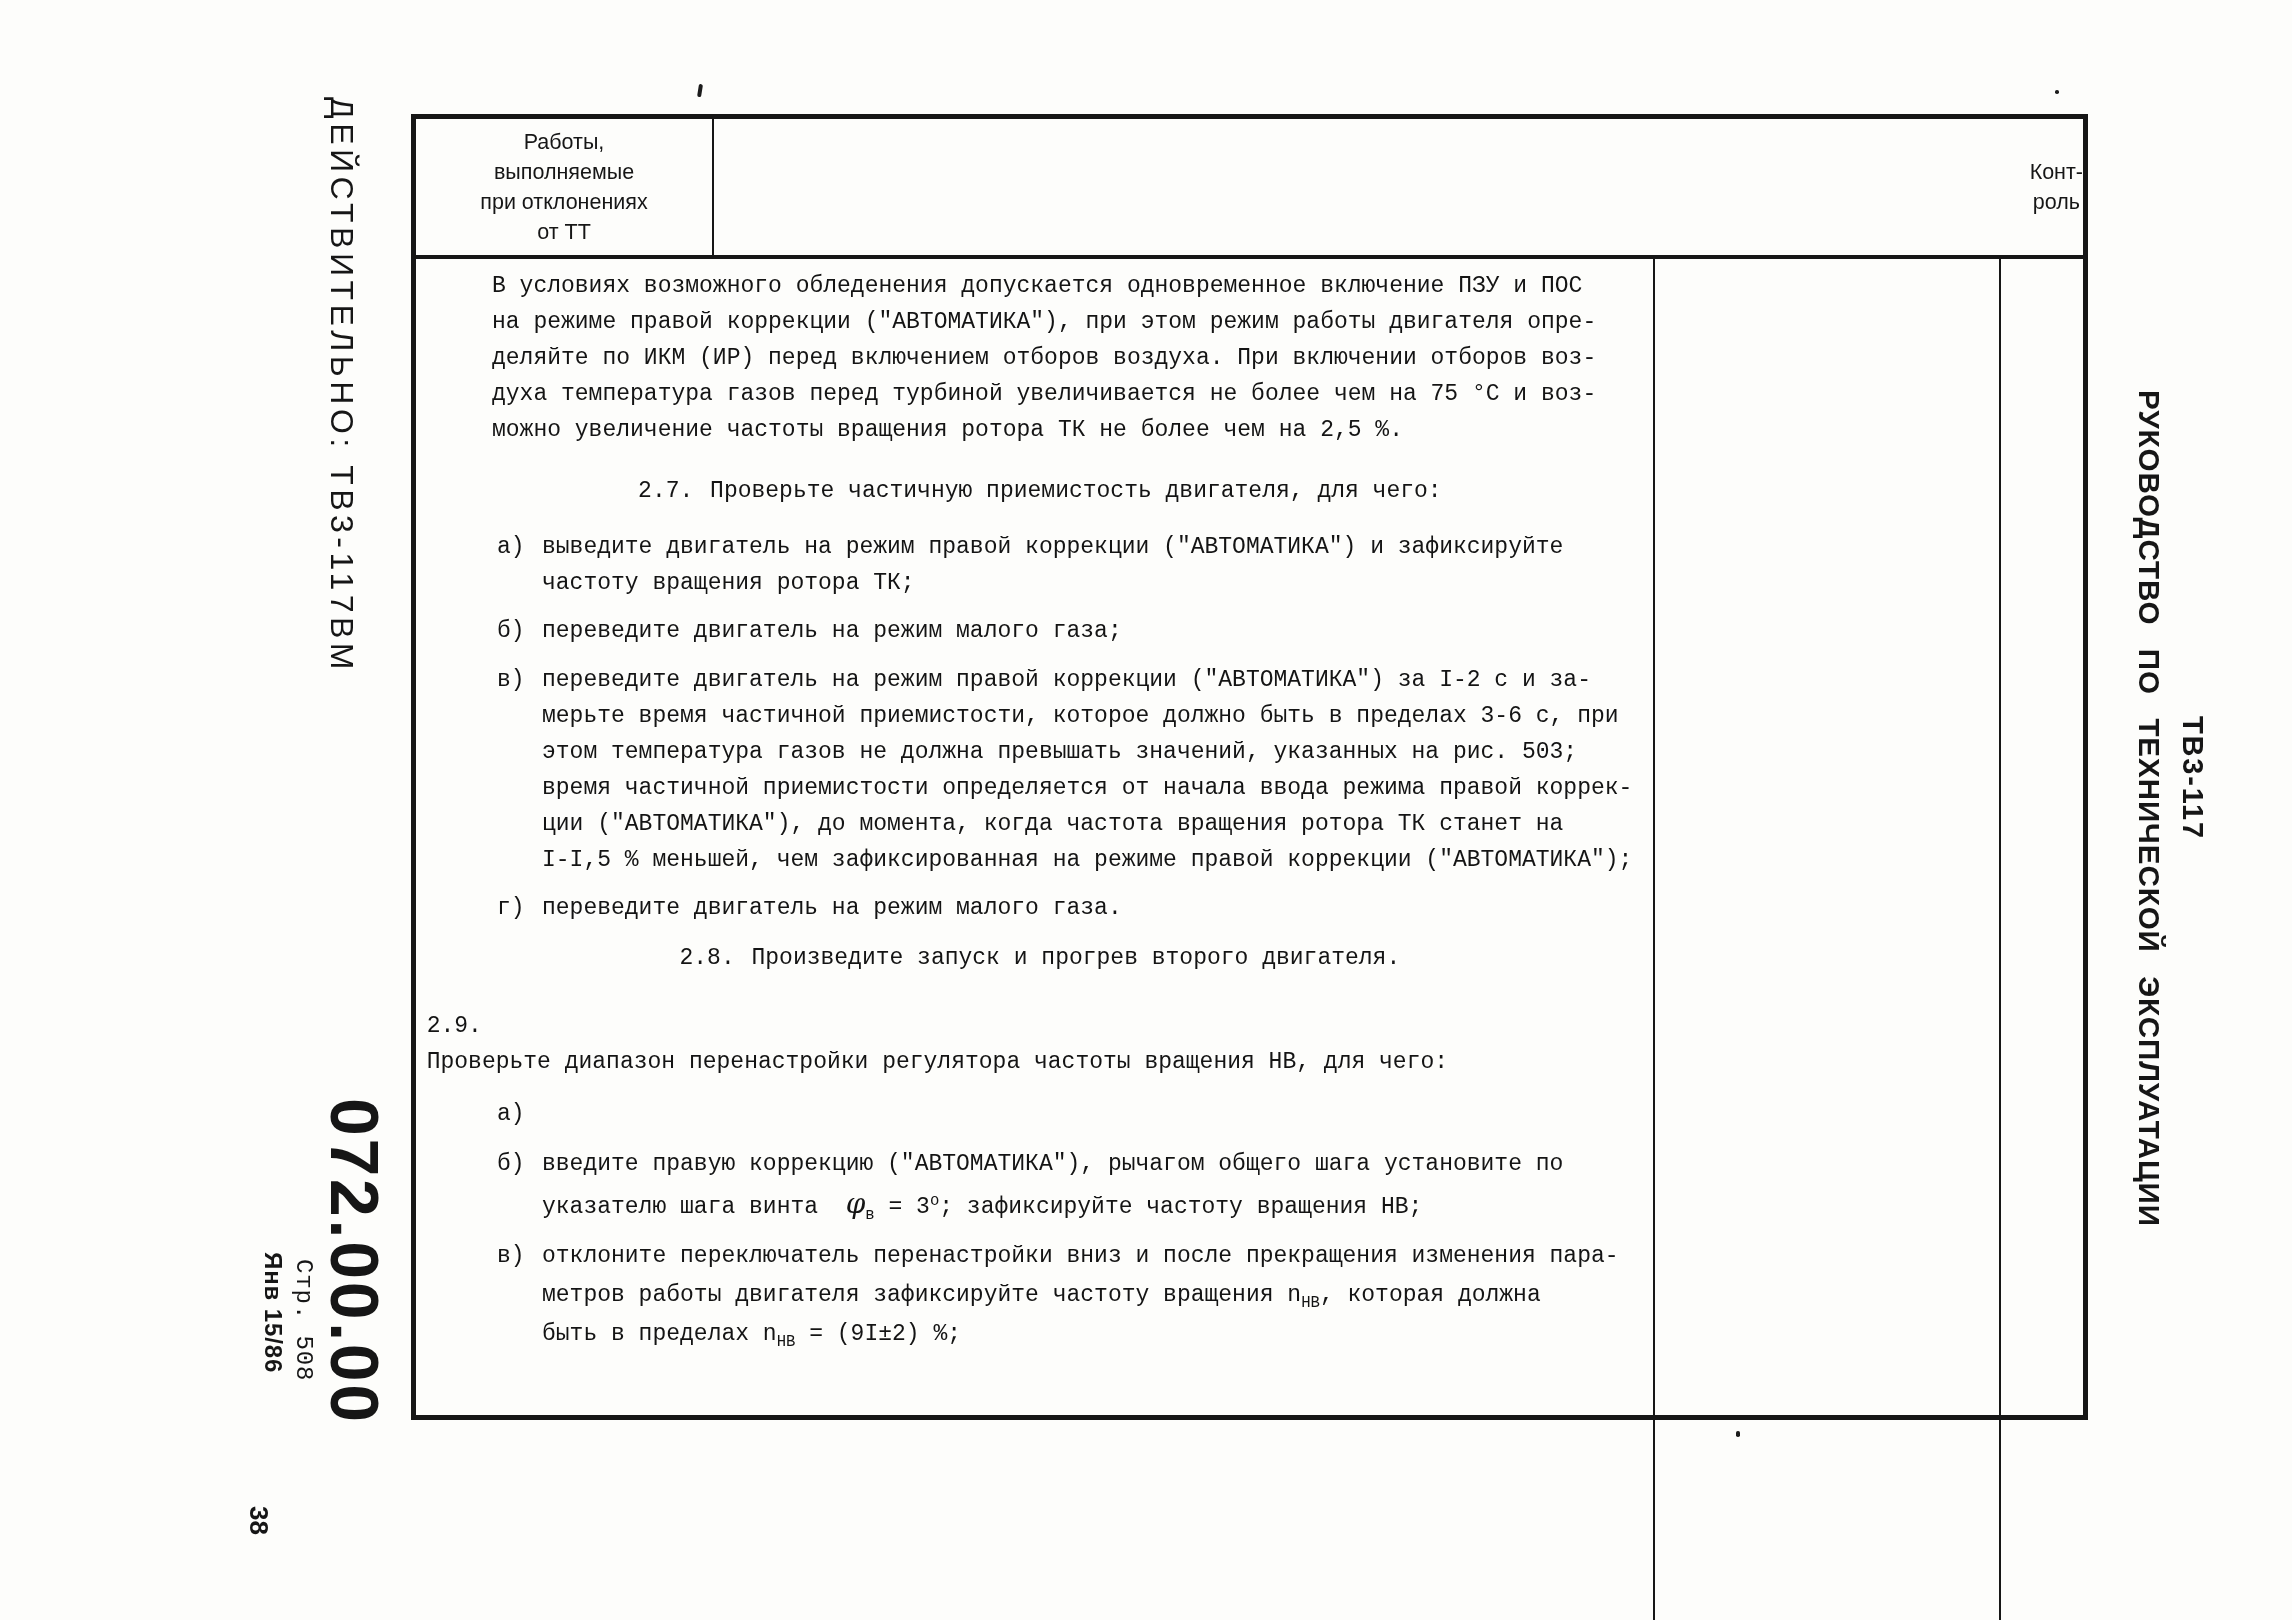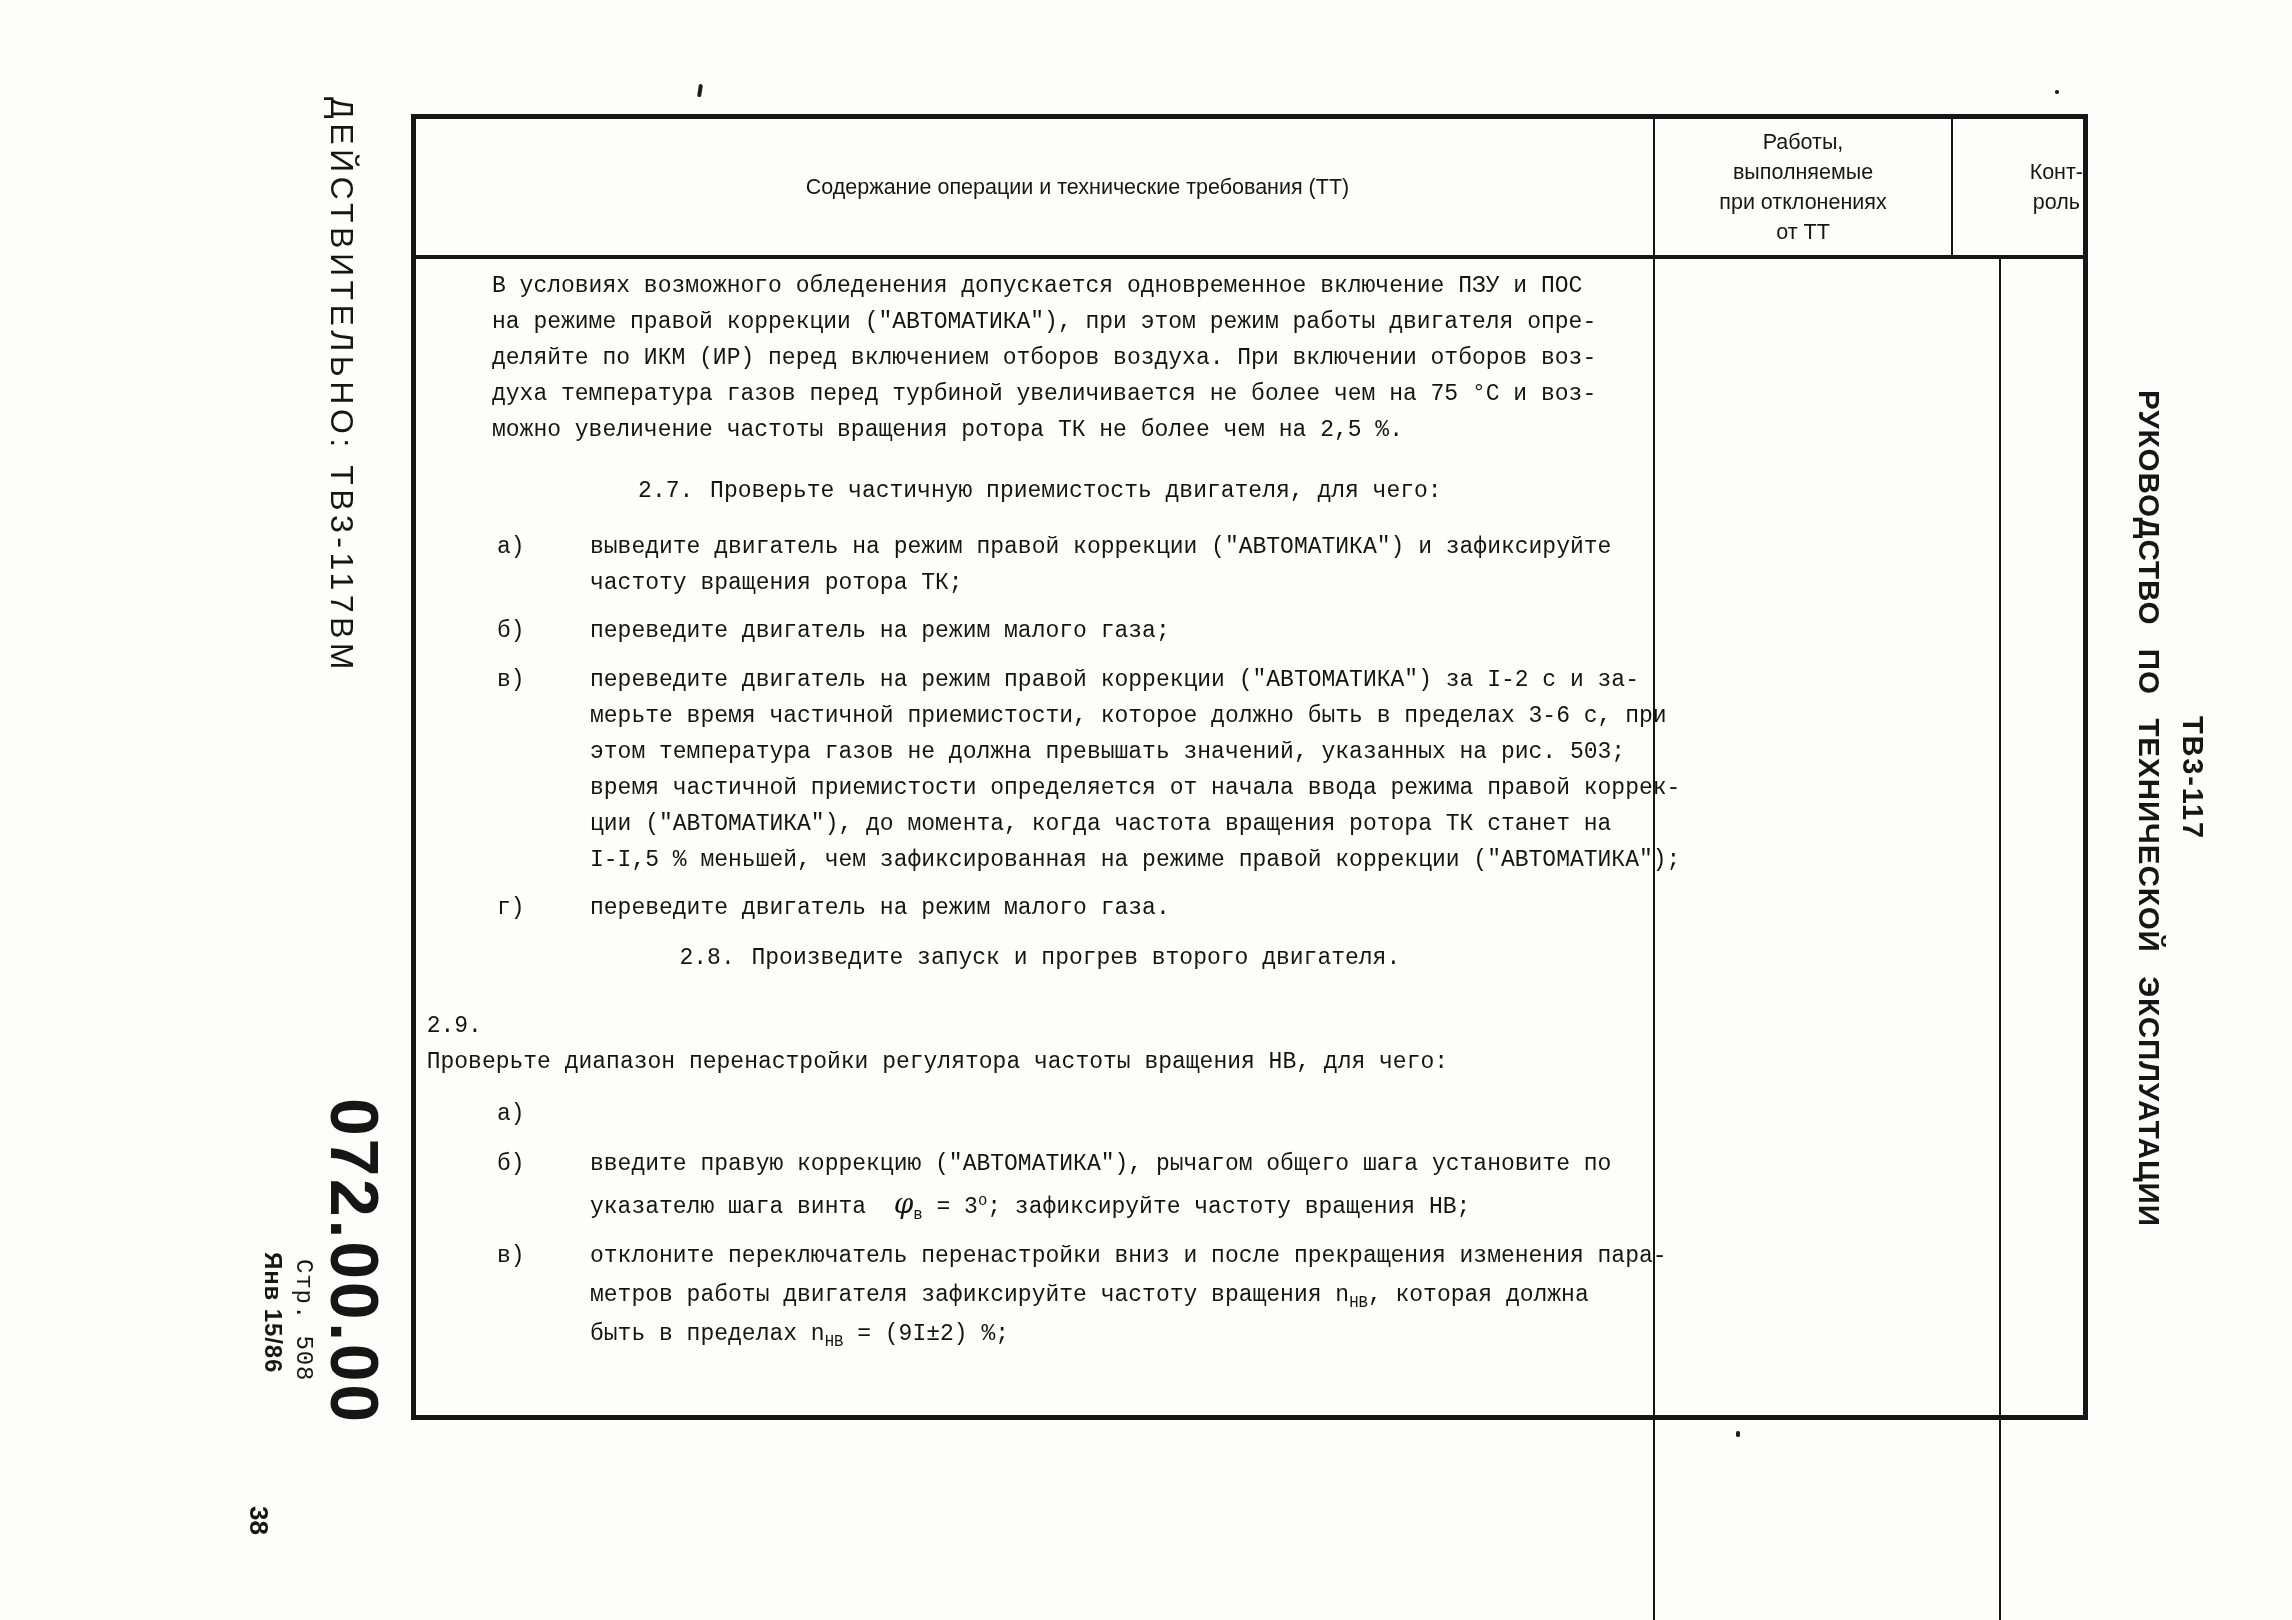--- a/index.html
+++ b/index.html
@@ -84,21 +84,21 @@
   .sep-tail{
     position:absolute;left:1239px;top:100%;width:2.7px;height:57px;background:#161616;
   }
   
   .pre{white-space:pre;}
   .intro{margin-left:76px;margin-top:0;}
   .section{display:flex;margin-left:10.7px;justify-content:center;}
   .section .num{width:72px;flex:none;}
   .item{display:flex;margin-left:81px;}
   .item .marker{width:45px;flex:none;}
-  .item .itext{white-space:pre;margin-left:48px;}
+  .item .itext{white-space:pre;}
   .mt28{margin-top:25px;}.mt22{margin-top:19.7px;}.mt14{margin-top:12.5px;}
   .mt34{margin-top:14px;}.mt36{margin-top:32px;flex-direction:column;}.mt18{margin-top:16px;}
   .mt12{margin-top:10.7px;}
   .lh44{line-height:39px;}
   sub.t{font-size:0.68em;vertical-align:-0.38em;line-height:0;}
   sup.t{font-size:0.68em;vertical-align:0.5em;line-height:0;}
   .phi{font-family:"DejaVu Serif",serif;font-style:italic;font-size:28px;}
   
   .speck{position:absolute;background:#1c1c1c;border-radius:1.8px;}
   .speck-tick{left:698px;top:84px;width:3.6px;height:13.4px;transform:rotate(9deg);}
@@ -112,23 +112,20 @@
 <div class="rot doc-number">072.00.00</div>
 <div class="rot page-ref-str">Стр. 508</div>
 <div class="rot page-ref-date">Янв 15/86</div>
 <div class="rot sheet-number">38</div>
 
 <div class="rot tv-label">ТВ3-117</div>
 <div class="rot manual-title">РУКОВОДСТВО ПО ТЕХНИЧЕСКОЙ ЭКСПЛУАТАЦИИ</div>
 
 <div class="sheet-table">
   <div class="thead">
-    <div class="hc hc1">
-      <span>Содержание операции и технические требования (ТТ)</span>
-    </div>
     <div class="hc hc2">
       <span>Работы,
 выполняемые
 при отклонениях
 от ТТ</span>
     </div>
     <div class="hc hc3">
       <span>Конт-
 роль</span>
     </div>

